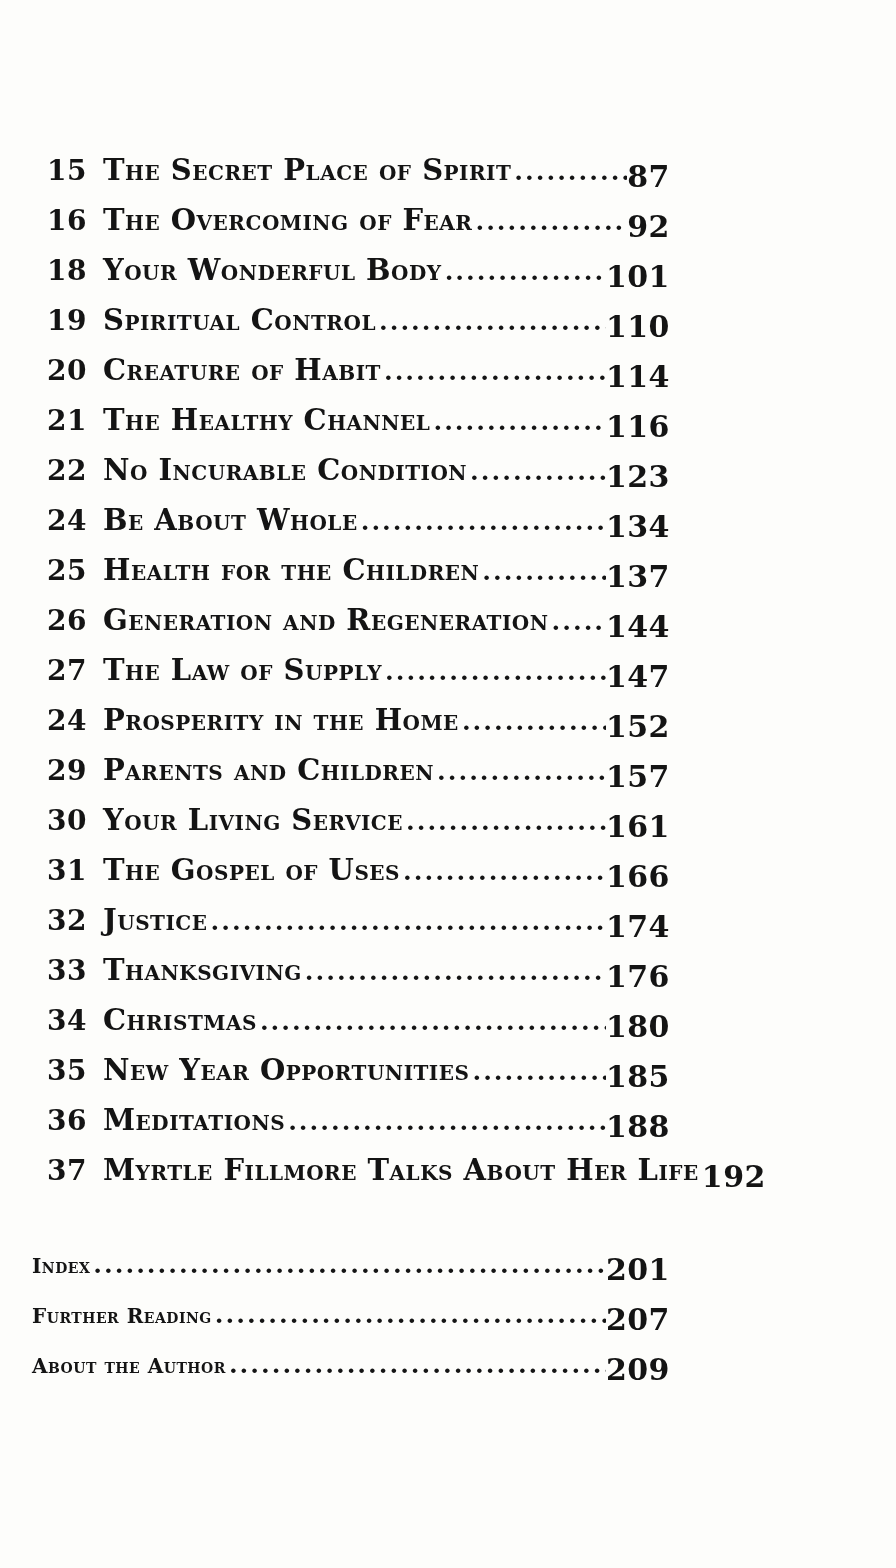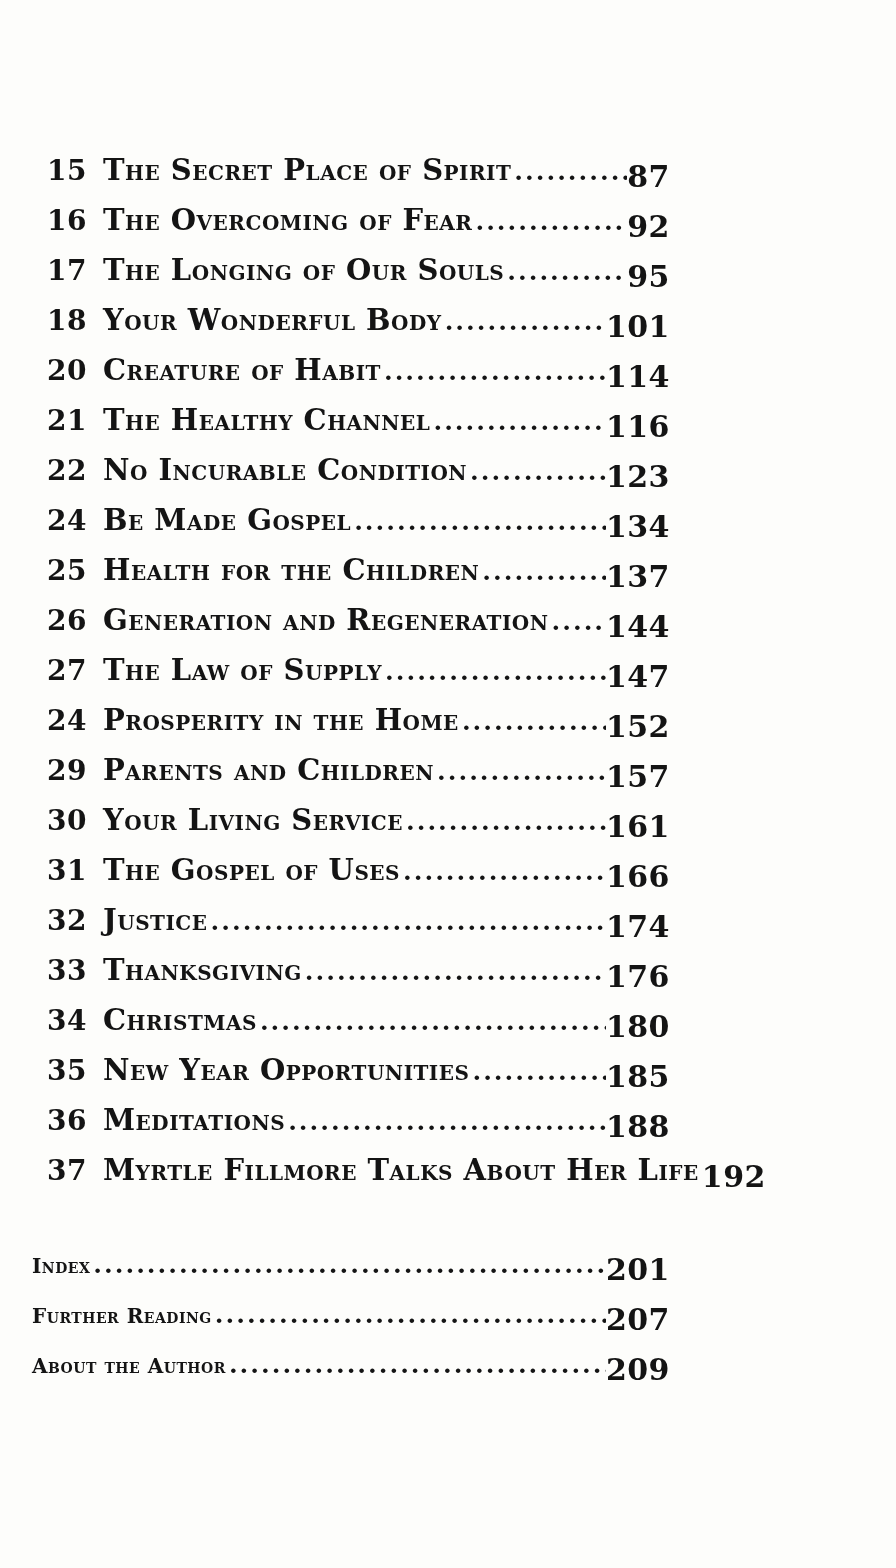--- a/index.html
+++ b/index.html
@@ -83,34 +83,34 @@
       <span class="pageno">87</span>
     </div>
 
     <div class="row">
       <span class="num">16</span>
       <span class="title">The Overcoming of Fear</span>
       <span class="dots"></span>
       <span class="pageno">92</span>
     </div>
 
-    <div class="row">
-      <span class="num">17</span>
-      <span class="title">The Longing of Our Souls</span>
-      <span class="dots"></span>
-      <span class="pageno">95</span>
-    </div>
 
     <div class="row">
       <span class="num">18</span>
       <span class="title">Your Wonderful Body</span>
       <span class="dots"></span>
       <span class="pageno">101</span>
     </div>
 
+    <div class="row">
+      <span class="num">19</span>
+      <span class="title">Spiritual Control</span>
+      <span class="dots"></span>
+      <span class="pageno">110</span>
+    </div>
 
     <div class="row">
       <span class="num">20</span>
       <span class="title">Creature of Habit</span>
       <span class="dots"></span>
       <span class="pageno">114</span>
     </div>
 
     <div class="row">
       <span class="num">21</span>
@@ -122,21 +122,21 @@
     <div class="row">
       <span class="num">22</span>
       <span class="title">No Incurable Condition</span>
       <span class="dots"></span>
       <span class="pageno">123</span>
     </div>
 
 
     <div class="row">
       <span class="num">24</span>
-      <span class="title">Be Made Gospel</span>
+      <span class="title">Be About Whole</span>
       <span class="dots"></span>
       <span class="pageno">134</span>
     </div>
 
     <div class="row">
       <span class="num">25</span>
       <span class="title">Health for the Children</span>
       <span class="dots"></span>
       <span class="pageno">137</span>
     </div>

